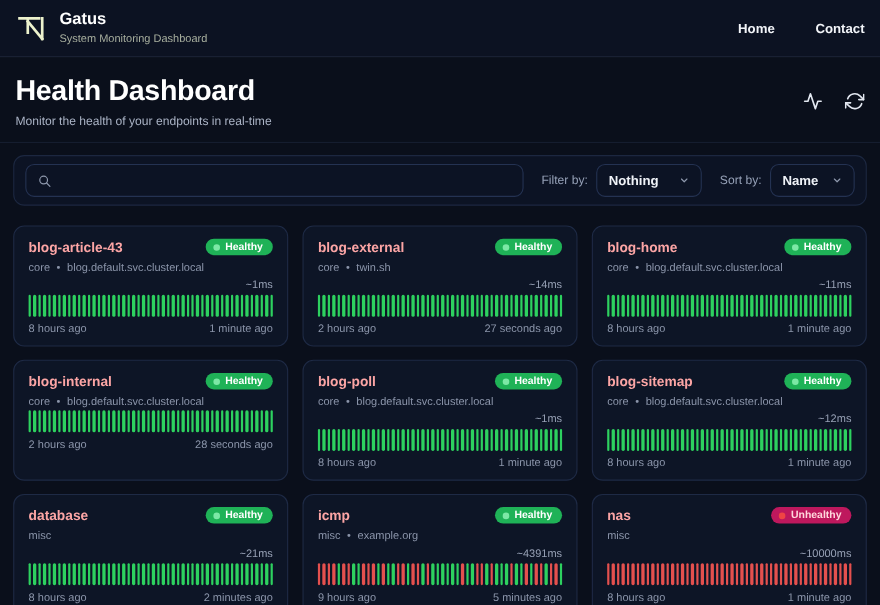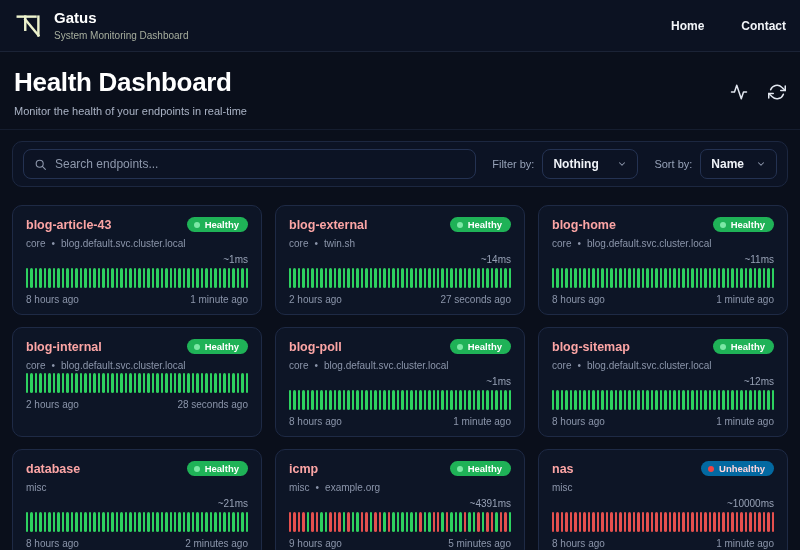--- a/index.html
+++ b/index.html
@@ -48,42 +48,42 @@
     color:#e8ecf4; font-size:12px; font-family:"Liberation Sans", sans-serif;
   }
   .searchbox input::placeholder { color:#8e98ac; }
   .ctrl-label { font-size:11px; color:#96a1b7; margin-right:8px; white-space:nowrap; }
   .select {
     height:30px; border:1px solid #243252; border-radius:8px; background:transparent;
     display:flex; align-items:center; justify-content:space-between; gap:12px;
     padding:0 10px; font-size:12px; font-weight:600; color:#f0f3f8; cursor:pointer; white-space:nowrap;
   }
   .select.filter { min-width:96px; margin-right:16px; }
-  .select.sort { min-width:62px;border-radius:7px; }
+  .select.sort { min-width:62px; }
   .chev { width:10px; height:10px; color:#8e98ac; flex:none; }
 
   
   .grid {
     padding:0 12px; margin-top:18px;
     display:grid; grid-template-columns:repeat(3,1fr); gap:12px 13px;
   }
   .card {
     background:#0d1526; border:1px solid #1e2a45; border-radius:10px;
     padding:10px 13px 9px; cursor:pointer;
   }
   .card-head { display:flex; align-items:center; justify-content:space-between; height:17px; }
   .card-name { font-size:12.5px; font-weight:800; color:#fca5a5; }
   .badge {
     display:flex; align-items:center; gap:5px;
     padding:3px 9px 3px 7px; border-radius:999px;
     font-size:9.5px; font-weight:700; line-height:1;
   }
   .badge.healthy { background:var(--c-healthy,#1fb257); color:#ffffff; }
   .badge.healthy .dot { background:#7ce8a5; }
-  .badge.unhealthy { background:#0369a1; color:#ffd7dc; }
+  .badge.unhealthy { background:#be185d; color:#ffd7dc; }
   .badge.unhealthy .dot { background:var(--c-unhealthy,#ef4444); }
   .dot { width:6px; height:6px; border-radius:50%; flex:none; }
   .card-sub { margin-top:4px; font-size:10px; color:#8b95aa; display:flex; align-items:center; gap:6px; height:12px;text-align:center; }
   .latency { margin-top:5px; text-align:right; font-size:10px; color:#97a1b5; height:12px; }
   .bars { margin-top:2px; height:20px; display:flex; gap:2px; align-items:stretch; }
   .bar { flex:1; border-radius:1.5px; }
   .bar.g { background:var(--c-bar-green,#2dd15f); }
   .bar.r { background:var(--c-bar-red,#e4504e); }
   .card-foot { margin-top:6px; display:flex; justify-content:space-between; font-size:10px; color:#8b95aa; }
 </style>
@@ -129,21 +129,20 @@
     </button>
   </div>
 </section>
 
 <div class="toolbar">
   <div class="searchbox">
     <svg class="chev" style="width:13px;height:13px" viewBox="0 0 24 24" fill="none" stroke="currentColor" stroke-width="2" stroke-linecap="round">
       <circle cx="10.5" cy="10.5" r="6.5"></circle>
         <line x1="15.5" y1="15.5" x2="21" y2="21"></line>
     </svg>
-    <input type="text" placeholder="Search endpoints..." style="">
   </div>
   <span class="ctrl-label">Filter by:</span>
   <div class="select filter">
     <span>Nothing</span>
     <svg class="chev" viewBox="0 0 24 24" fill="none" stroke="currentColor" stroke-width="2.5" stroke-linecap="round" stroke-linejoin="round">
         <polyline points="6 9 12 15 18 9"></polyline>
       </svg>
   </div>
   <span class="ctrl-label">Sort by:</span>
   <div class="select sort">

